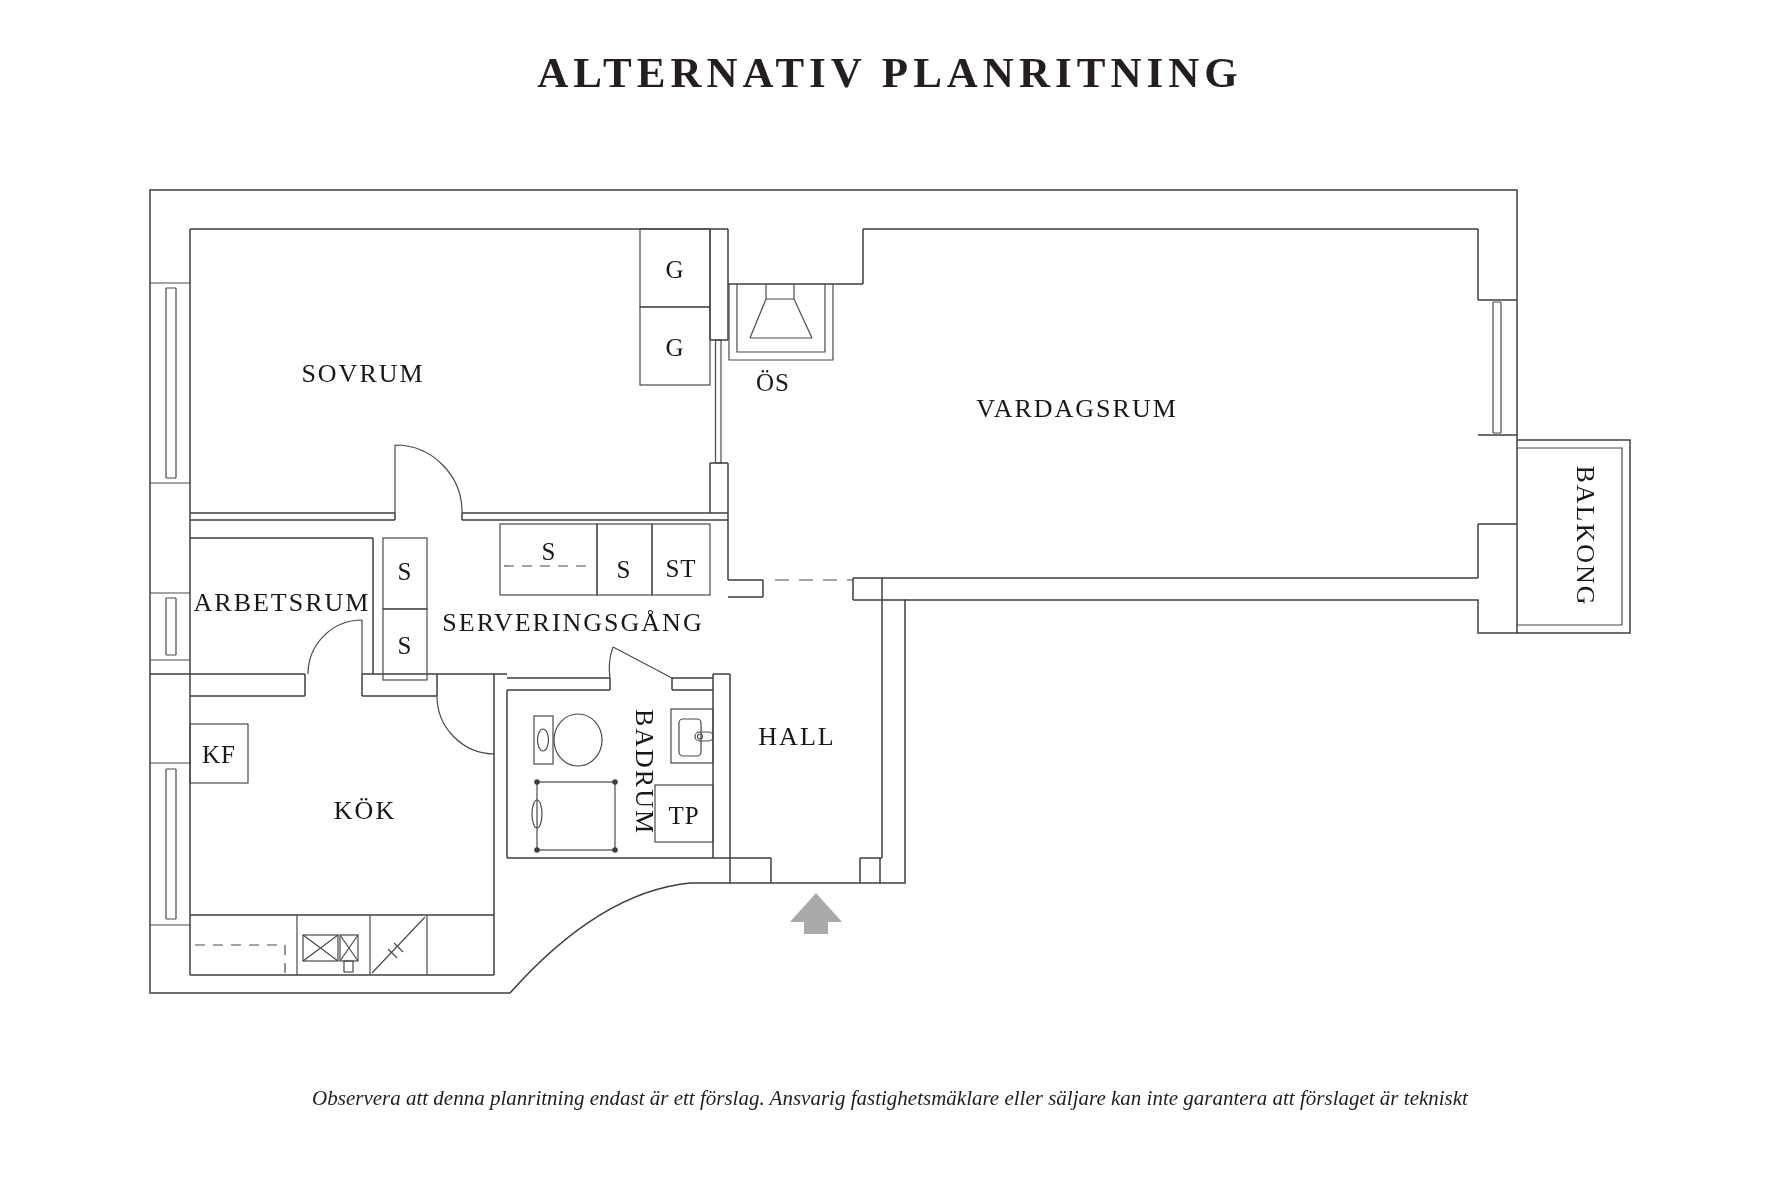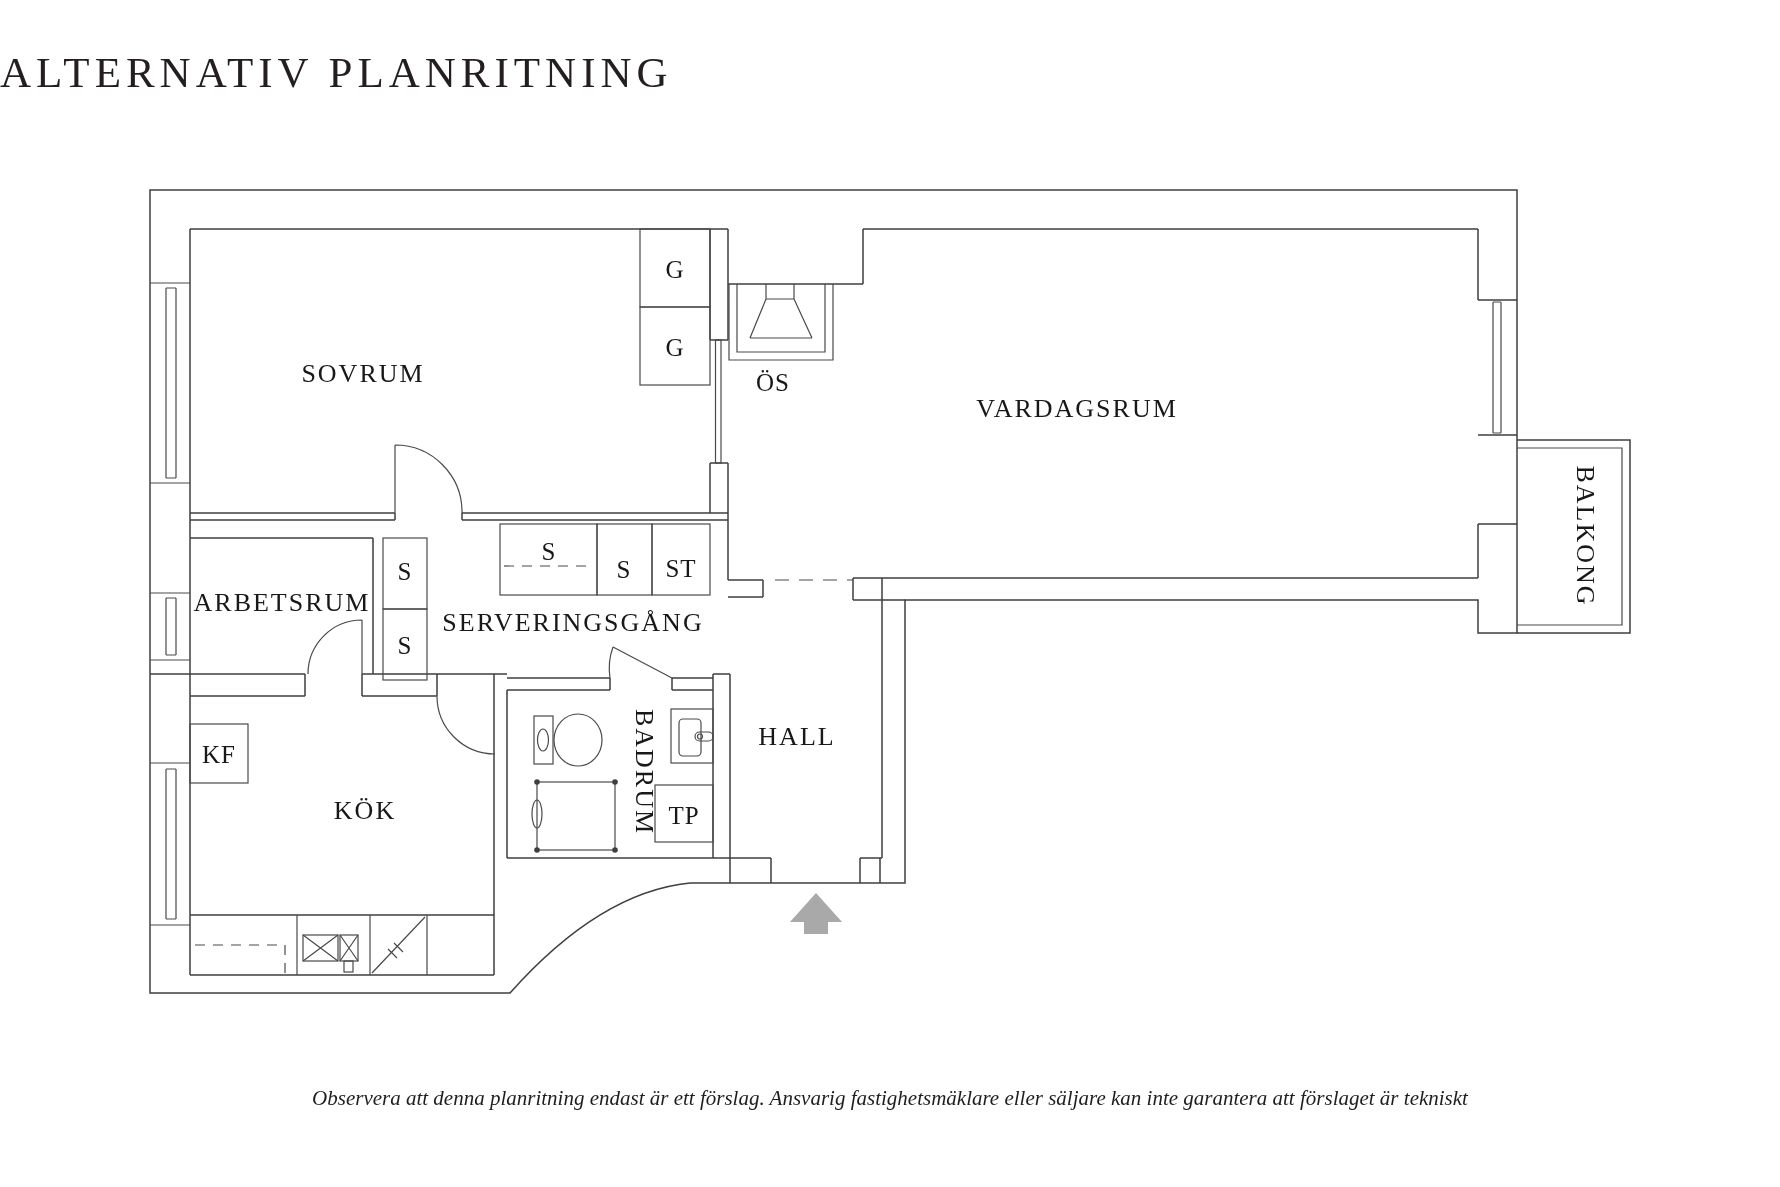--- a/index.html
+++ b/index.html
@@ -1,19 +1,19 @@
 <!DOCTYPE html>
 <html><head>
 <meta charset="utf-8">
 <style>
   html,body{margin:0;padding:0;background:#ffffff;}
   .page{position:relative;width:1780px;height:1187px;background:#ffffff;overflow:hidden;
         font-family:"Liberation Serif", serif;color:#1c1c1c;}
-  .title{position:absolute;top:48px;left:0;width:1780px;text-align:left;
-         font-size:43px;letter-spacing:5px;color:#241f1e;font-weight:400;}
+  .title{position:absolute;top:48px;left:0;width:1780px;text-align:center;
+         font-size:43px;letter-spacing:5px;color:#241f1e;font-weight:700;}
   .footer{position:absolute;top:1078px;left:0;width:1780px;text-align:center;
           font-style:italic;font-size:21px;line-height:40px;color:#1e1e1e;}
   svg{position:absolute;left:0;top:0;}
   svg text{font-family:"Liberation Serif", serif;fill:#181818;}
   .room-label{font-size:26px;letter-spacing:2px;}
   .small-label{font-size:25px;letter-spacing:1px;}
   .wall{stroke:#3f3f3f;stroke-width:1.5;fill:none;}
   .thin{stroke:#4a4a4a;stroke-width:1.2;fill:none;}
   .dashed{stroke:#4a4a4a;stroke-width:1.2;fill:none;stroke-dasharray:14 10;}
   .dashed2{stroke:#4a4a4a;stroke-width:1.2;fill:none;stroke-dasharray:10 8;}

